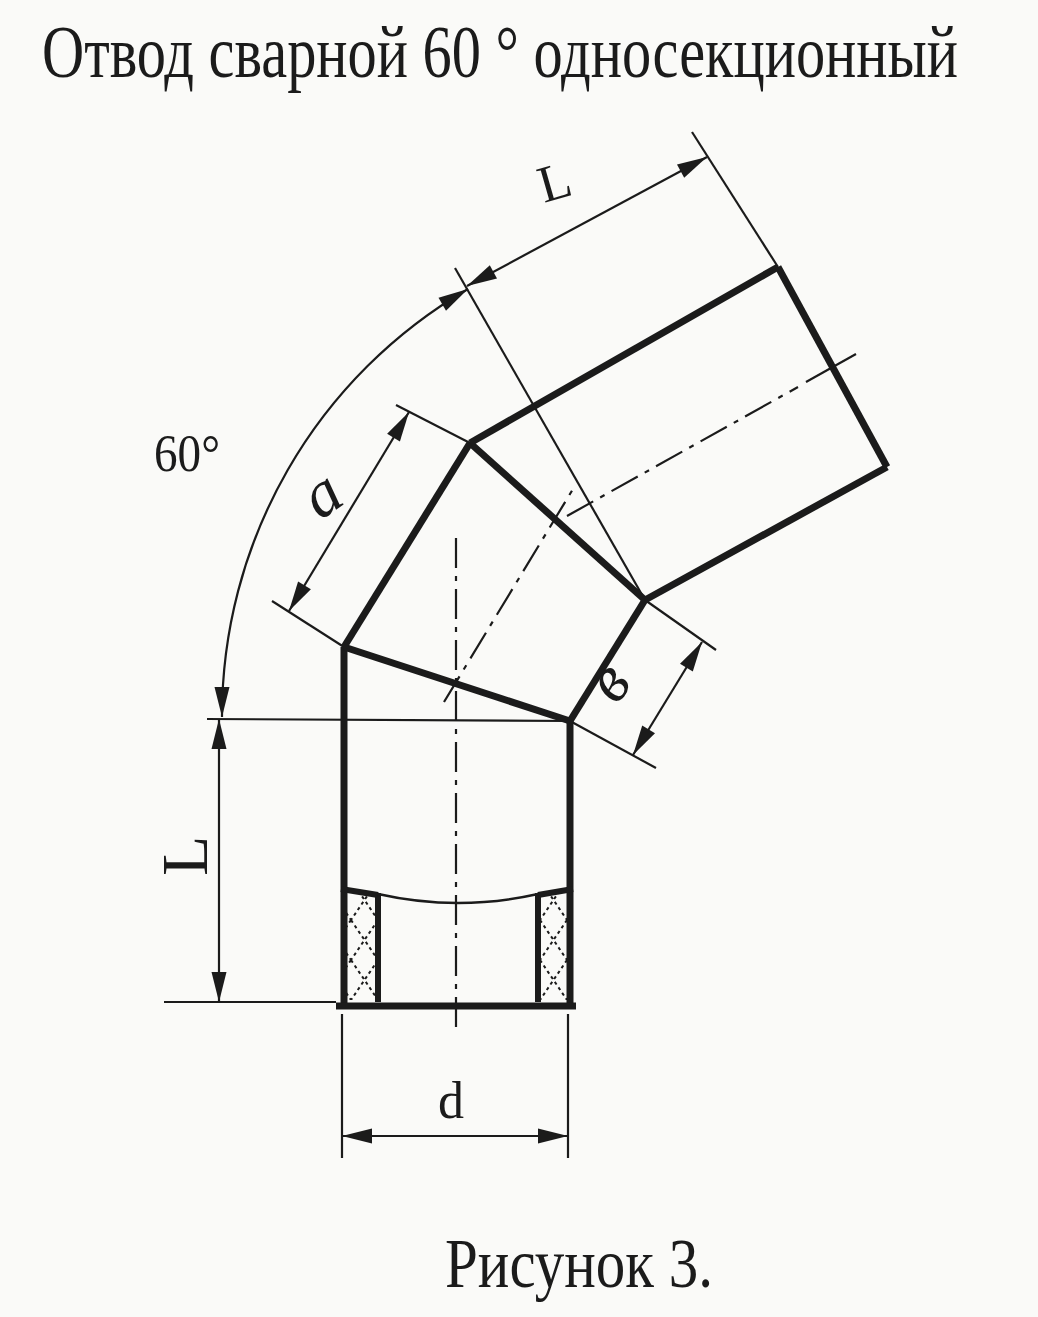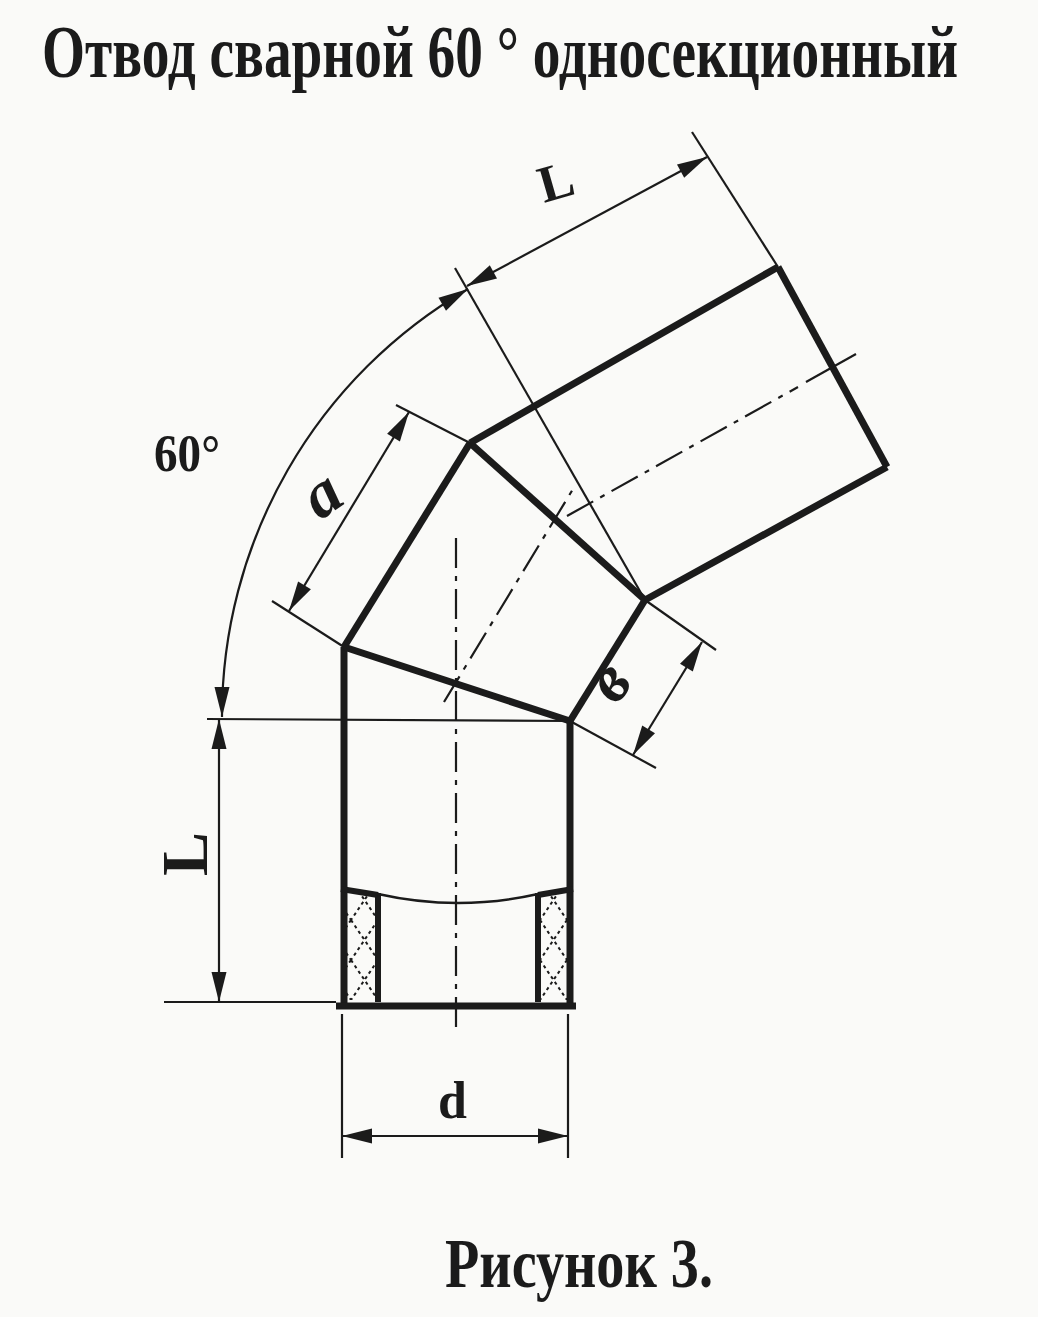--- a/index.html
+++ b/index.html
@@ -4,21 +4,21 @@
 <style>
   :root { --ink: #1b1b1b; --paper: #fafaf8; }
   html,body { margin:0; padding:0; }
   body {
     width:1038px; height:1317px;
     background: var(--paper);
     font-family: "Liberation Serif", "DejaVu Serif", serif;
     color: var(--ink);
     overflow: hidden;
   }
-  .sheet { position:relative; width:1038px; height:1261px;font-weight:bold; }
+  .sheet { position:relative; width:1038px; height:1261px; }
   svg { display:block; }
   svg text { fill: var(--ink); }
   .outline  { stroke: var(--ink); stroke-width:7; fill:none; stroke-linecap:butt; }
   .outline2 { stroke: var(--ink); stroke-width:6; fill:none; }
   .thin     { stroke: var(--ink); stroke-width:2.2; fill:none; }
   .curve    { stroke: var(--ink); stroke-width:2.6; fill:none; }
   .cline    { stroke: var(--ink); stroke-width:2.2; fill:none; stroke-dasharray:30 8 5 8; }
   .arrow    { fill: var(--ink); stroke:none; }
   .lab      { font-size:52px; }
   .lab-big  { font-size:66px; }

